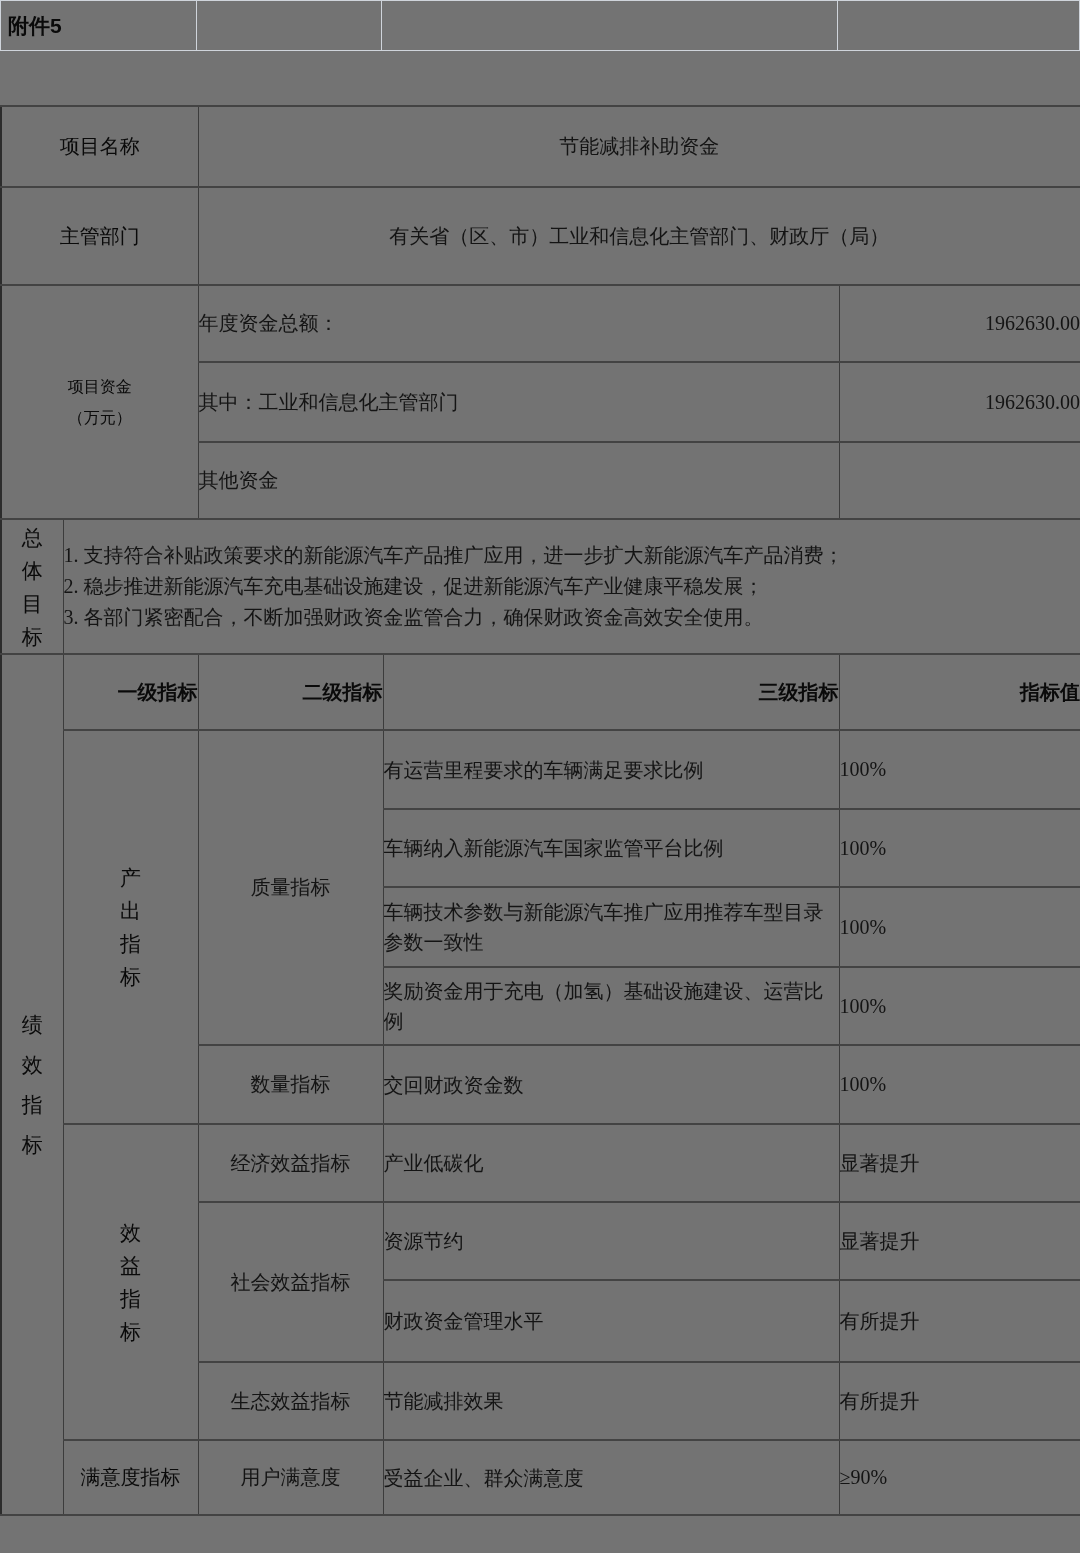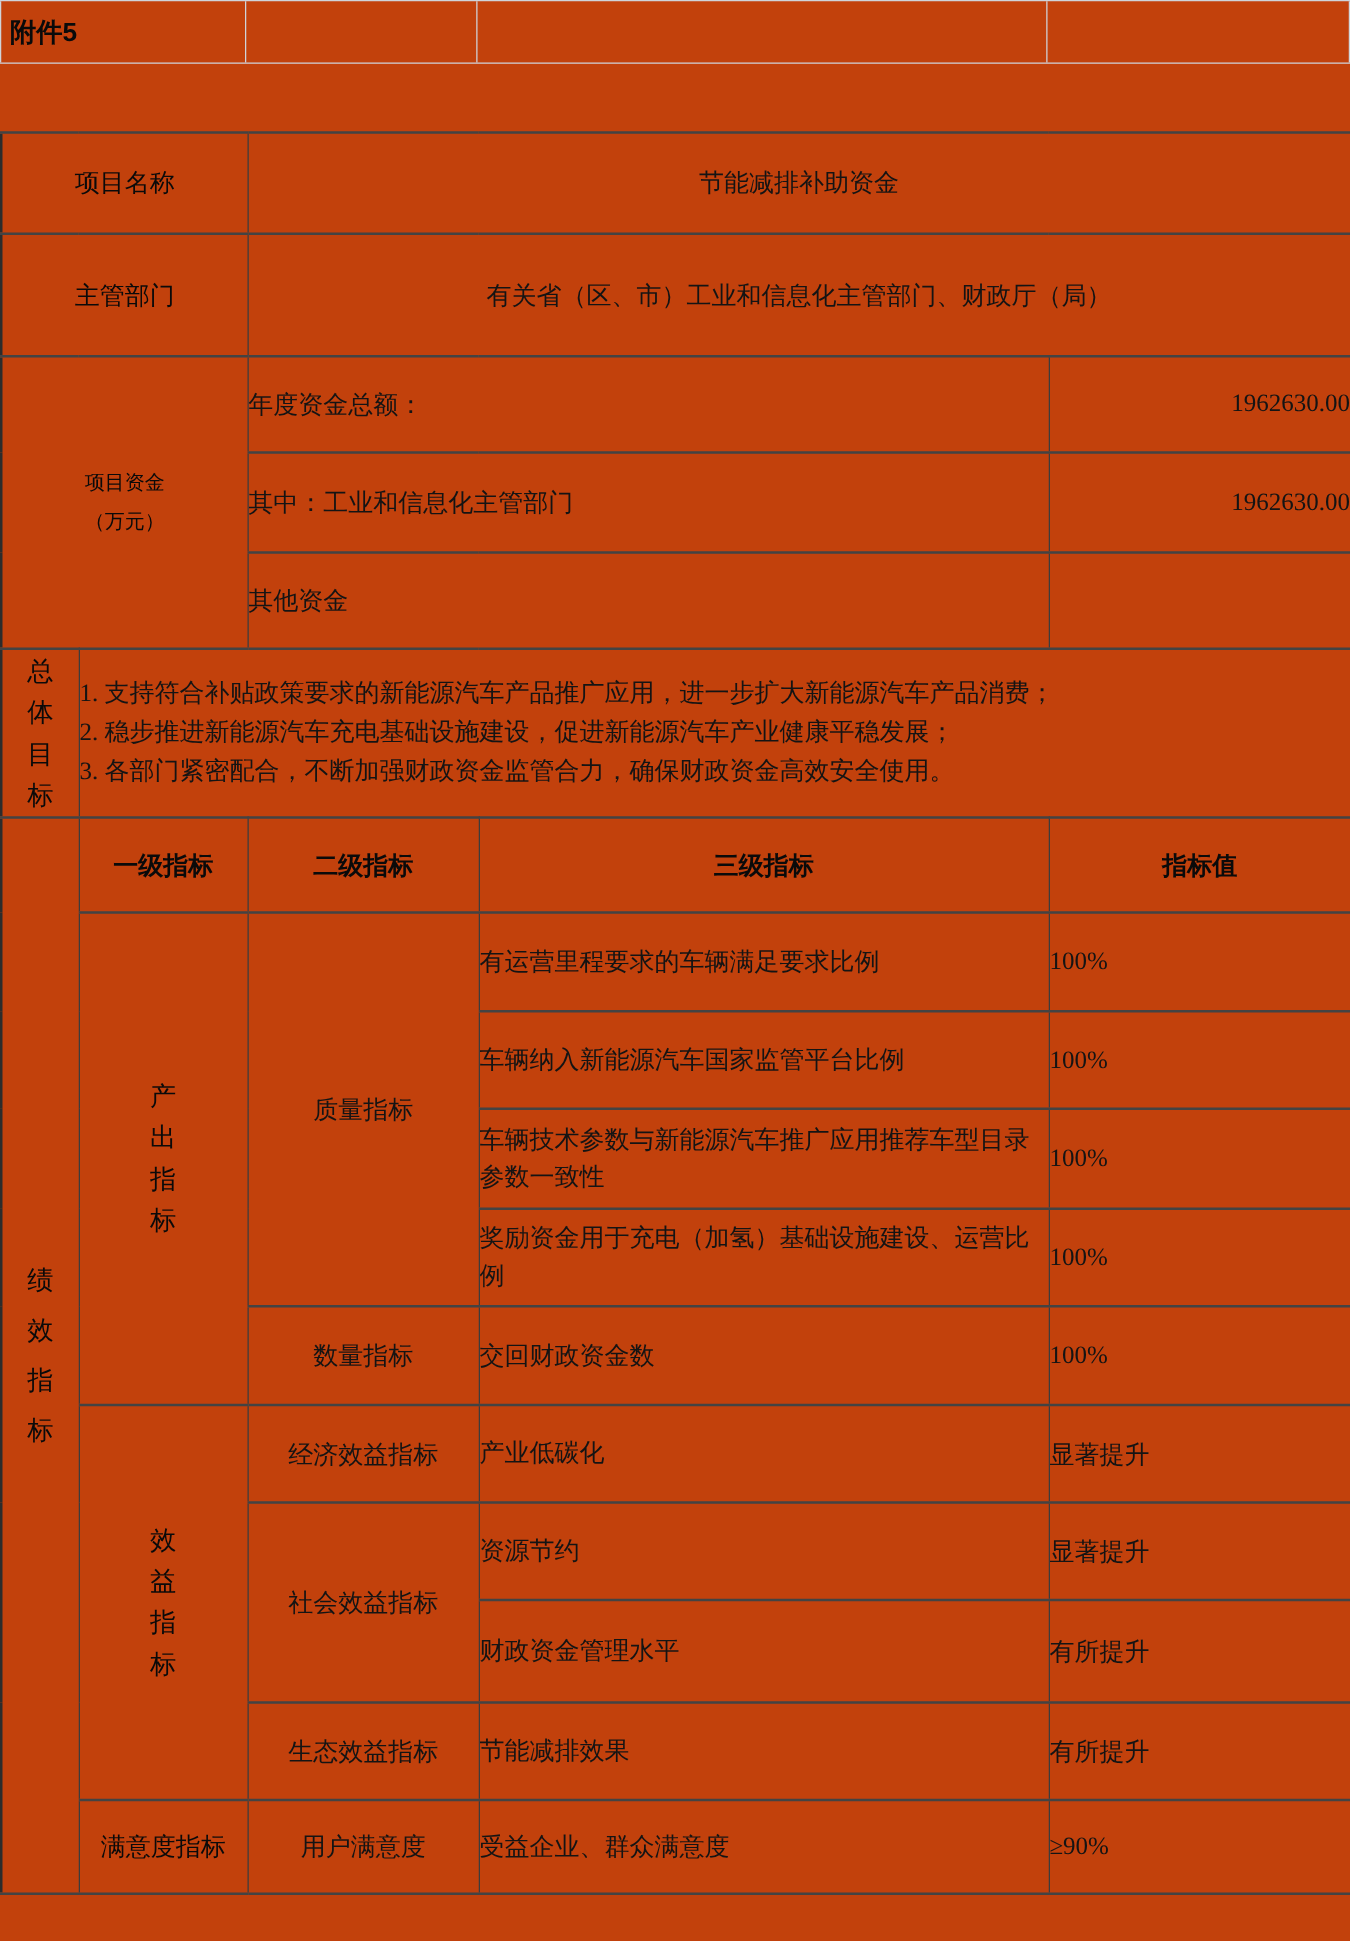--- a/index.html
+++ b/index.html
@@ -1,17 +1,17 @@
 <!DOCTYPE html>
 <html><head>
 <meta charset="utf-8">
 <style>
   html,body{margin:0;padding:0;background:#ffffff;}
   .page{
-    position:relative;width:1080px;height:1553px;background:#c2410c;overflow:hidden;
+    position:relative;width:1080px;height:1553px;background:#737373;overflow:hidden;
     font-family:"Liberation Serif","DejaVu Serif",serif;color:#141414;
   }
   .sans{font-family:"Liberation Sans","DejaVu Sans",sans-serif;}
 
   
   .topgrid{width:1080px;border-top:1px solid #cfd4db;}
   .trow{display:flex;height:49px;border-bottom:1px solid #cfd4db;}
   .tcell{box-sizing:border-box;border-right:1px solid #cfd4db;height:100%;}
   .tcell.c0{width:197px;border-left:1px solid #cfd4db;display:flex;align-items:center;}
   .tcell.c1{width:185px;}
@@ -38,21 +38,21 @@
   .center{text-align:center;}
   .leftpad{text-align:left;padding-left:8px;}
   .num{text-align:right;padding-right:3px;}
   .val{text-align:left;padding-left:6px;}
   .ind{text-align:left;padding-left:6px;padding-right:10px;line-height:30px;}
   .goals{text-align:left;padding-left:8px;font-size:19.5px;}
   .goals div{line-height:31px;white-space:nowrap;}
   .vstack{width:26px;margin:0 auto;line-height:33px;text-align:center;font-size:21px;word-break:break-all;}
   .vstack.tall{line-height:40px;}
   .wrapbox{width:88px;margin:0 auto;line-height:31px;text-align:center;word-break:break-all;font-size:16px;}
-  .main th{font-weight:600;text-align:center;font-size:20px;color:#0a0a0a;}
+  .main th{font-weight:600;text-align:right;font-size:20px;color:#0a0a0a;}
 </style>
 </head>
 <body>
 
 <div class="page">
 
   <div class="topgrid">
     <div class="trow">
       <div class="tcell c0">
         <span class="attach sans">附件5</span>

